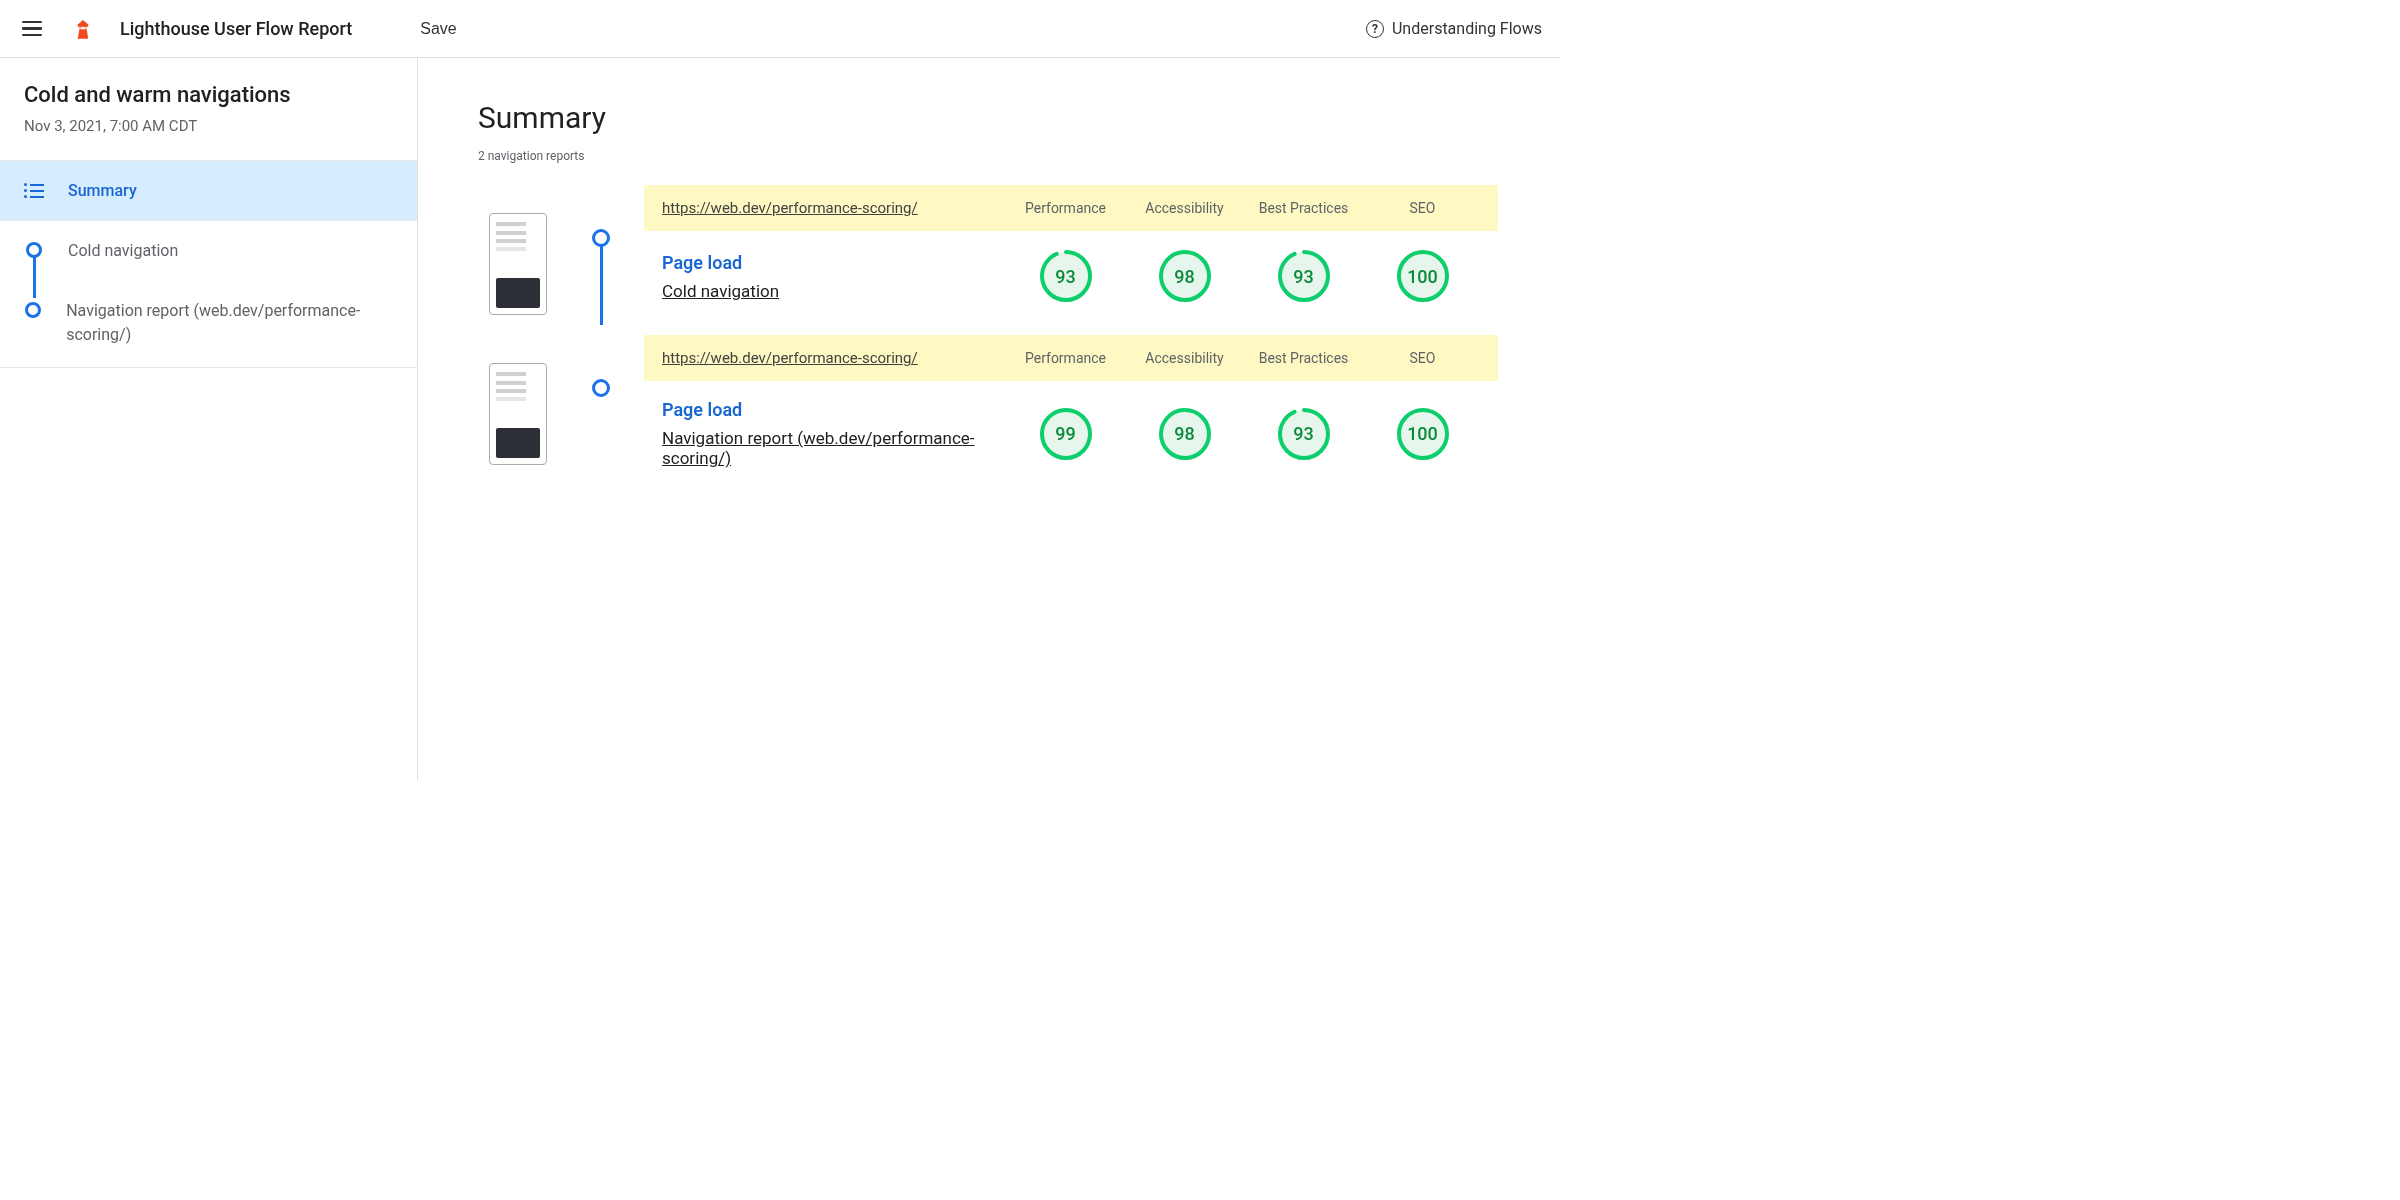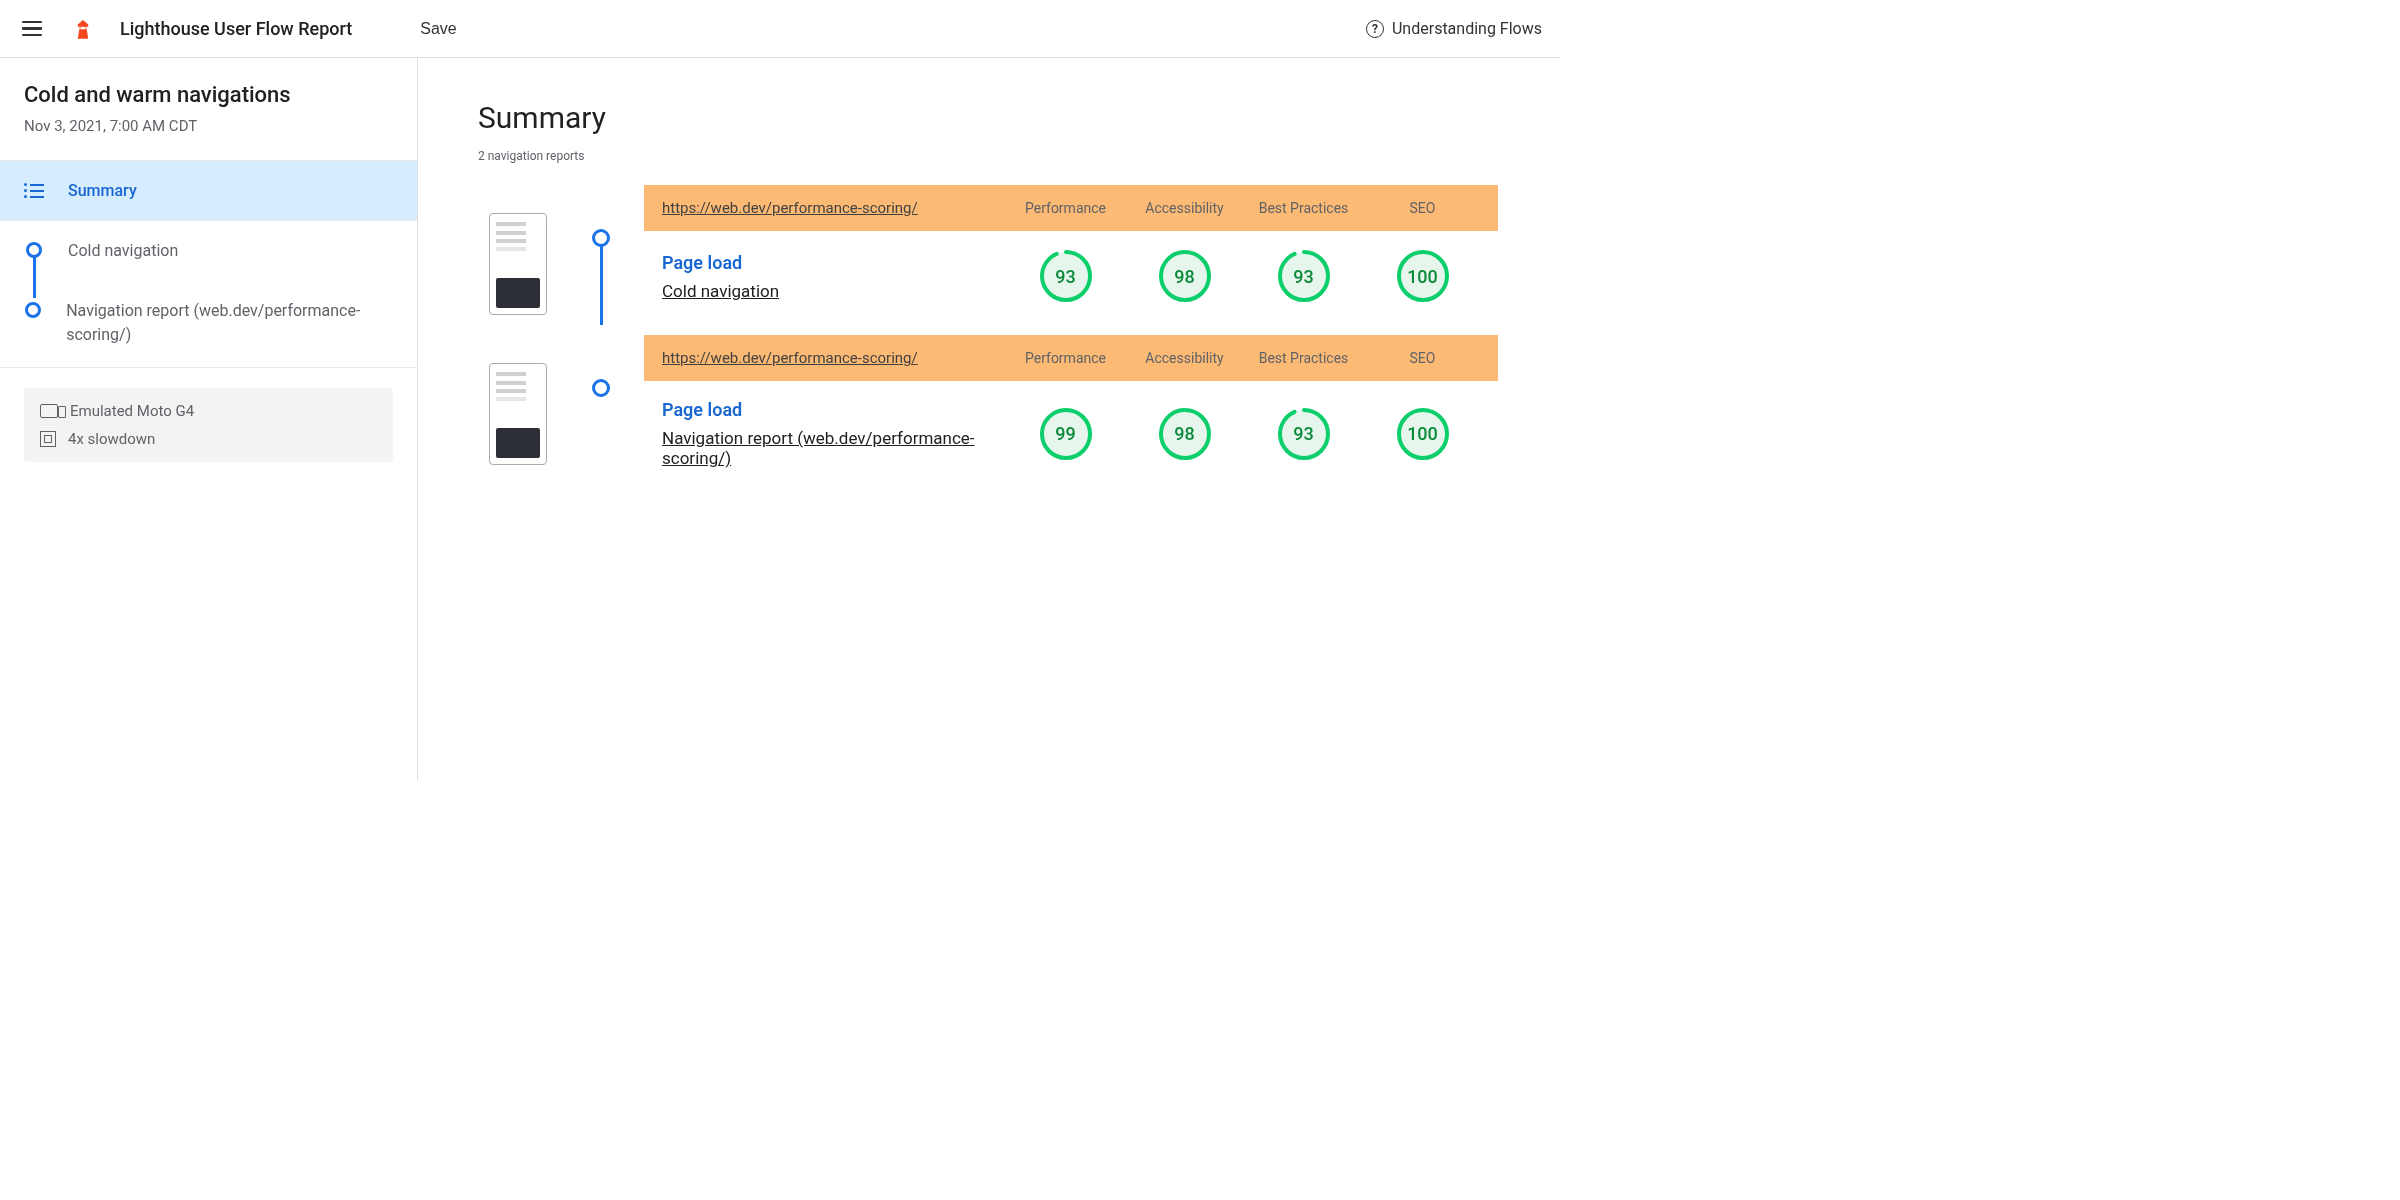--- a/index.html
+++ b/index.html
@@ -93,21 +93,21 @@
   .timeline-line { position:absolute; top:52px; bottom:-140px; width:3px; background:#1a73e8; }
   .timeline-dot { position:absolute; width:18px; height:18px; border:3px solid #1a73e8; border-radius:50%; background:#fff; top:44px; }
 
   .report-block:last-child .timeline-line { display:none; }
 
   .content-col { flex:1; }
   .rpt-header-row {
     display:grid;
     grid-template-columns: 1fr 115px 115px 115px 115px;
     align-items:center;
-    background:#fdba74;
+    background:#fef9c3;
     padding: 14px 18px;
     column-gap: 4px;
   }
   .rpt-url { font-size:15px; color:#424242; text-decoration:underline; }
   .rpt-col-label { font-size:14px; color:#5f6368; text-align:center; line-height:1.3; }
   .rpt-data-row {
     display:grid;
     grid-template-columns: 1fr 115px 115px 115px 115px;
     align-items:center;
     padding: 18px 18px 24px;
@@ -173,30 +173,20 @@
         </div>
         <div class="sb-step">
           <div class="dot-wrap">
             <div class="dot"></div>
 
           </div>
           <div class="sb-step-label">Navigation report (web.dev/performance-scoring/)</div>
         </div>
       </div>
     </div>
-    <div class="sb-meta">
-      <div class="sb-meta-row">
-        <div class="device-icon"></div>
-        <span>Emulated Moto G4</span>
-      </div>
-      <div class="sb-meta-row">
-        <div class="cpu-icon"></div>
-        <span>4x slowdown</span>
-      </div>
-    </div>
   </div>
 
   <div class="main">
     <div class="main-inner">
       <div class="summary-title">Summary</div>
       <div class="summary-sub">2 navigation reports</div>
 
 
       <div class="reports-area" id="reports-area">
           <div class="report-block">

